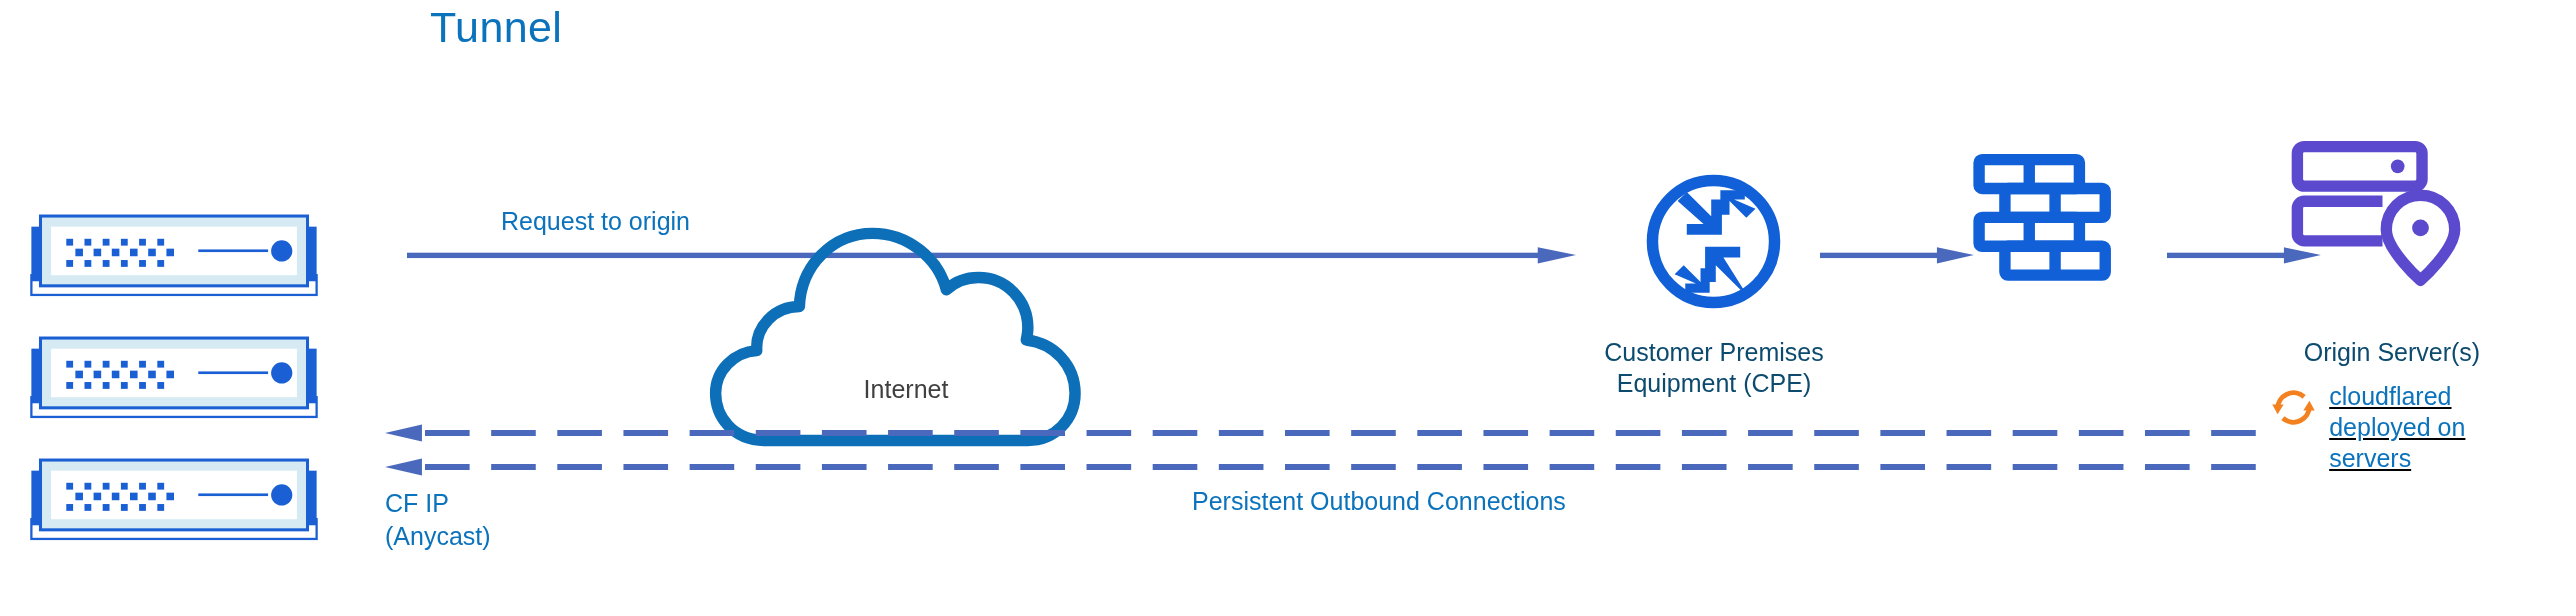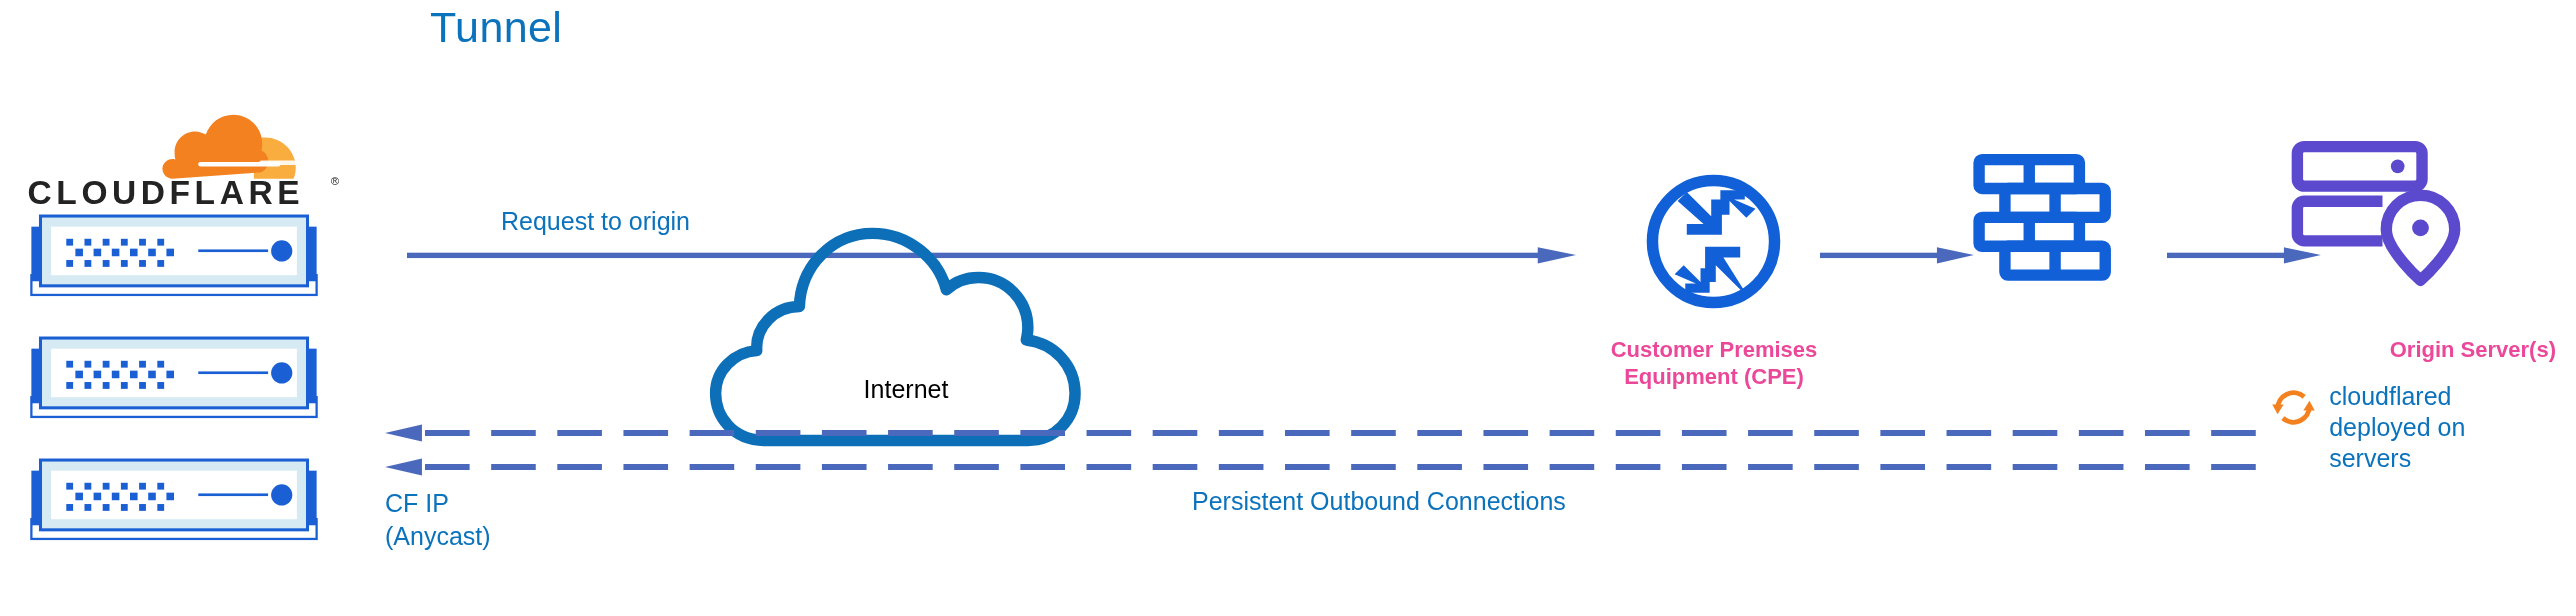--- a/index.html
+++ b/index.html
@@ -75,21 +75,21 @@
     height: 259px;
   }
   #internet-cloud svg { display:block; width:396px; height:259px; }
   #internet-label {
     position: absolute;
     left: 708px;
     top: 375px;
     width: 396px;
     text-align: center;
     font-size: 25px;
-    color: #000000;
+    color: #404040;
   }
 
   
   #cpe-icon {
     position: absolute;
     left: 1641px;
     top: 169px;
     width: 145px;
     height: 145px;
   }
@@ -109,30 +109,29 @@
     left: 2291px;
     top: 139px;
     width: 183px;
     height: 152px;
   }
   #origin-icon svg { display:block; width:183px; height:152px; }
 
   
   .node-label {
     position: absolute;
-    font-size: 22px;
+    font-size: 25px;
     line-height: 1.22;
-    color: #ec4899;
+    color: #0c4a6e;
     text-align: center;
     white-space: pre-line;
-    font-weight: bold;
   }
   #cpe-label      { left: 1516px; top: 337px; width: 396px; }
   #firewall-label { left: 1889px; top: 337px; width: 320px; }
-  #origin-label   { left: 2228px; top: 337px; width: 328px; text-align: right; }
+  #origin-label   { left: 2228px; top: 337px; width: 328px; }
 
   
   #request-label {
     position: absolute;
     left: 457px;
     top: 207px;
     font-size: 25px;
     color: #0B72BC;
     white-space: nowrap;
     margin-left: 44px;
@@ -157,54 +156,38 @@
 
   
   #cloudflared-note {
     position: absolute;
     left: 2270px;
     top: 381px;
     width: 305px;
     display: flex;
     align-items: flex-start;
     gap: 12.2px;
+    text-decoration: underline;
   }
   #cloudflared-sync-icon { flex: 0 0 auto; width: 47px; height: 47px; margin-top: 3px; }
   #cloudflared-sync-icon svg { display:block; width:47px; height:47px; }
   #cloudflared-text {
     font-size: 25px;
     line-height: 1.24;
     color: #0B72BC;
     white-space: pre-line;
   }
 </style>
 </head>
 <body>
 
 <div id="stage">
 
   <div id="diagram-title">Tunnel</div>
 
-  <div id="cf-logo">
-    <svg viewBox="0 0 420 135" xmlns="http://www.w3.org/2000/svg" aria-hidden="true">
-
-      <path d="M318 40 c22 0 40 18 40 40 c0 5 -1 10 -3 14 l-52 0 l0 -54 z" fill="#FAAD3F"></path>
-
-      <path d="M196 94 c-7 0 -13 -6 -13 -13 c0 -7 6 -13 13 -13 c1 0 3 0 4 1
-               c-1 -4 -1 -7 -1 -10 c0 -15 12 -27 27 -27 c5 0 10 2 14 4
-               c5 -15 19 -26 36 -26 c21 0 38 17 38 38 c0 3 0 6 -1 9
-               c5 2 9 8 9 14 c0 8 -6 15 -14 15 z" fill="#F48120"></path>
-
-      <rect x="230" y="72" width="108" height="6" rx="3" fill="#FFFFFF"></rect>
-      <rect x="310" y="70" width="52" height="6" rx="3" fill="#FFFFFF" opacity="0.9"></rect>
-
-      <text x="6" y="127" font-family="'Liberation Sans', sans-serif" font-size="44" font-weight="bold" letter-spacing="6" fill="#232323">CLOUDFLARE</text>
-      <text x="404" y="102" font-family="'Liberation Sans', sans-serif" font-size="15" fill="#232323">®</text>
-    </svg>
-  </div>
 
   <div class="server-unit" id="server-1">
     <svg viewBox="0 0 420 116" xmlns="http://www.w3.org/2000/svg" aria-hidden="true">
       <rect x="22" y="82" width="376" height="26" fill="#FFFFFF" stroke="#1B5FD4" stroke-width="3"></rect>
       <rect x="22" y="18" width="26" height="72" fill="#1B5FD4"></rect>
       <rect x="372" y="18" width="26" height="72" fill="#1B5FD4"></rect>
       <rect x="34" y="4" width="352" height="92" fill="#D5EAF2" stroke="#1B5FD4" stroke-width="4"></rect>
       <rect x="48" y="18" width="324" height="64" fill="#FFFFFF"></rect>
       <g fill="#1B5FD4">
         <rect x="68" y="34" width="9" height="9"></rect>

